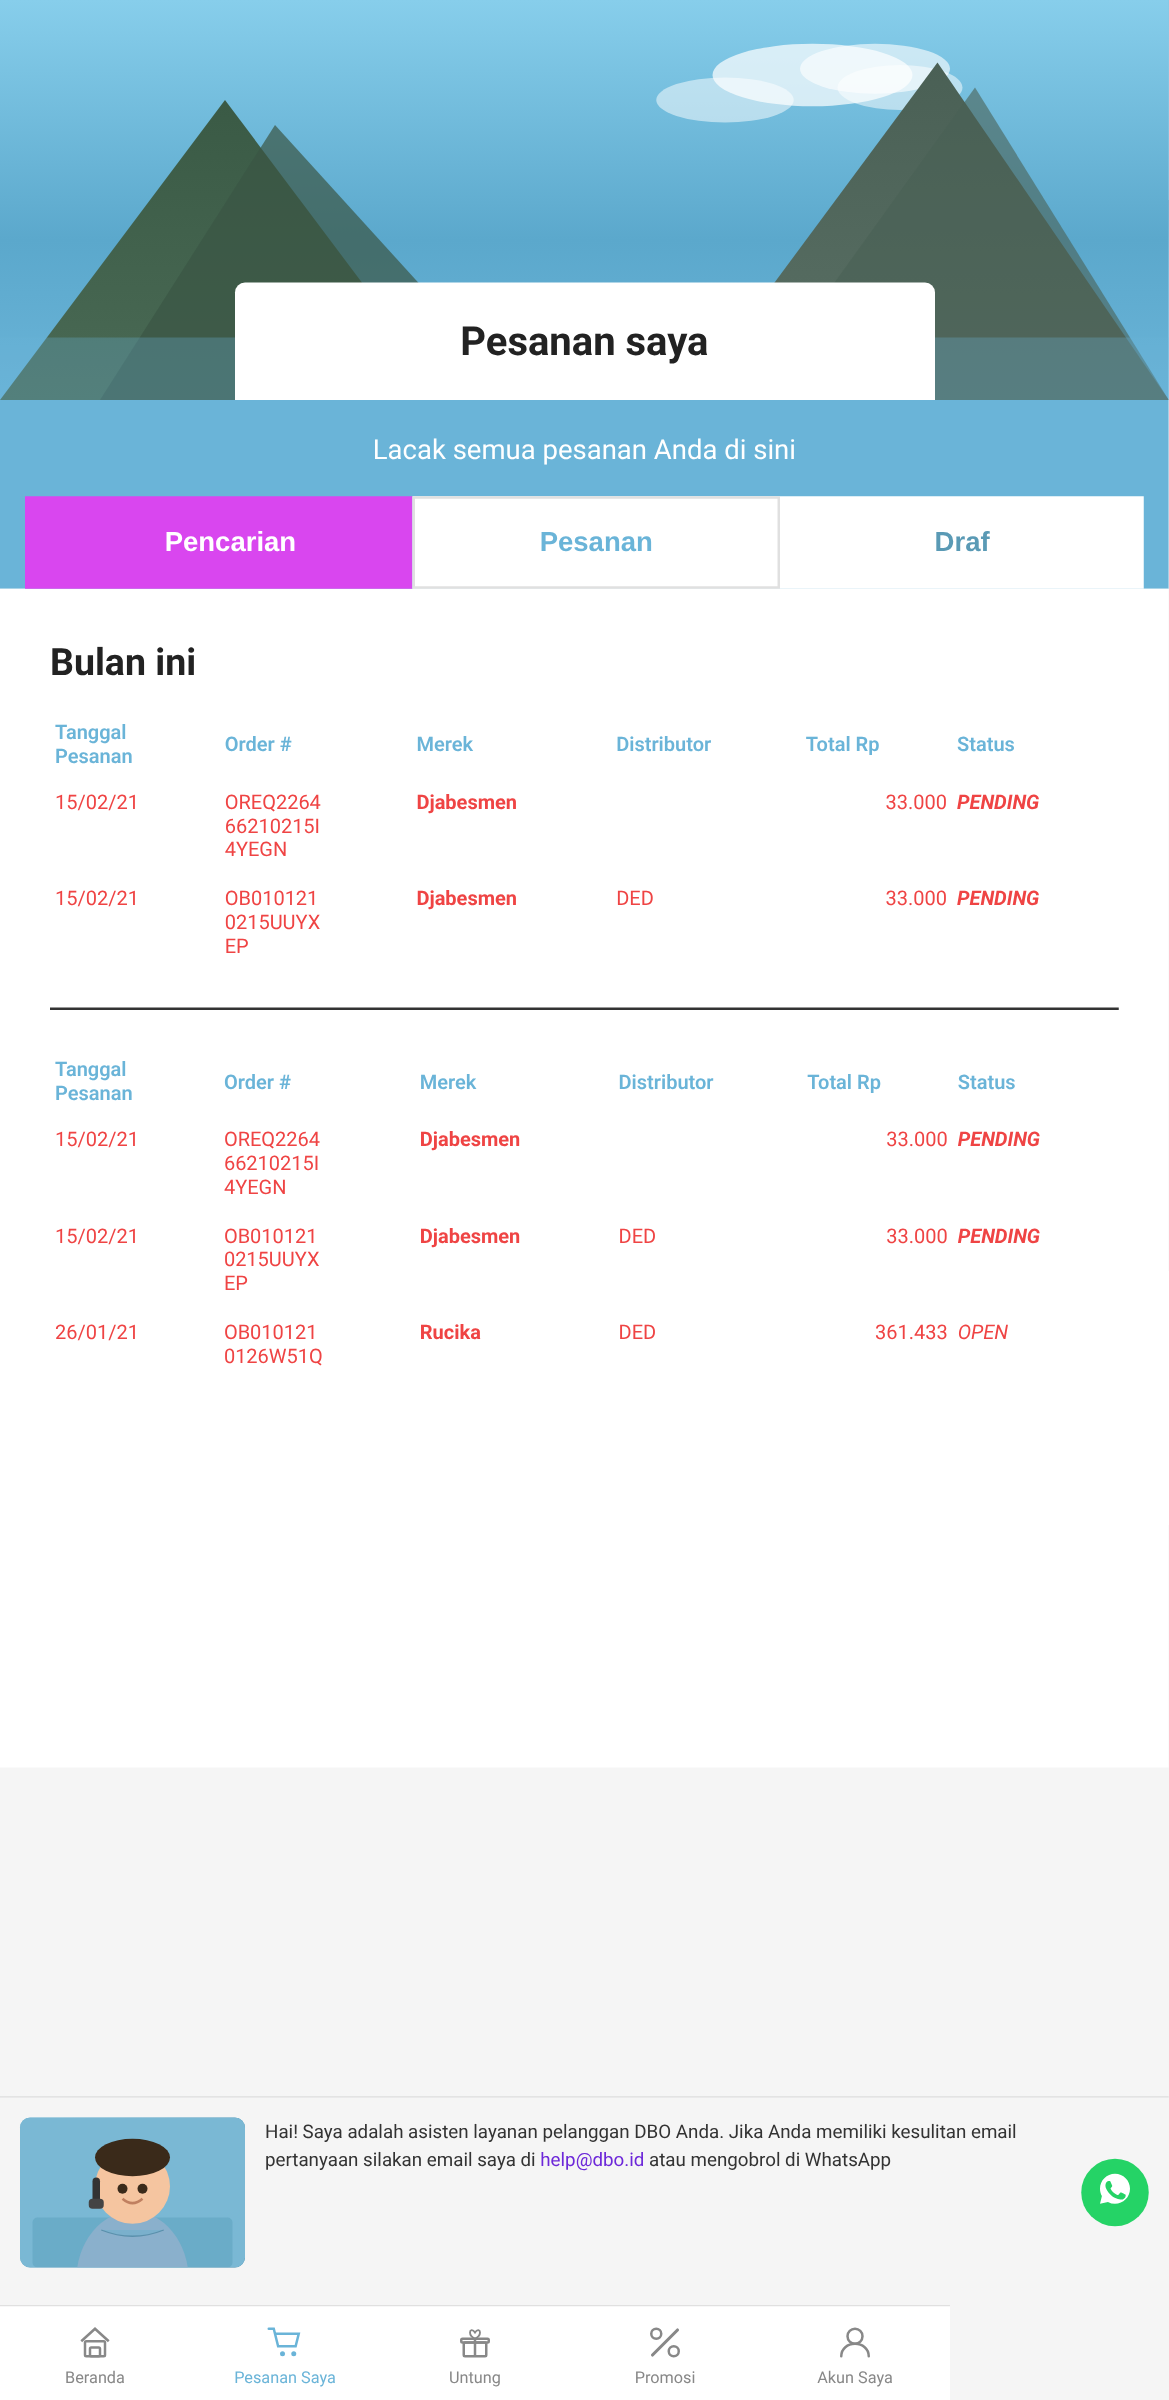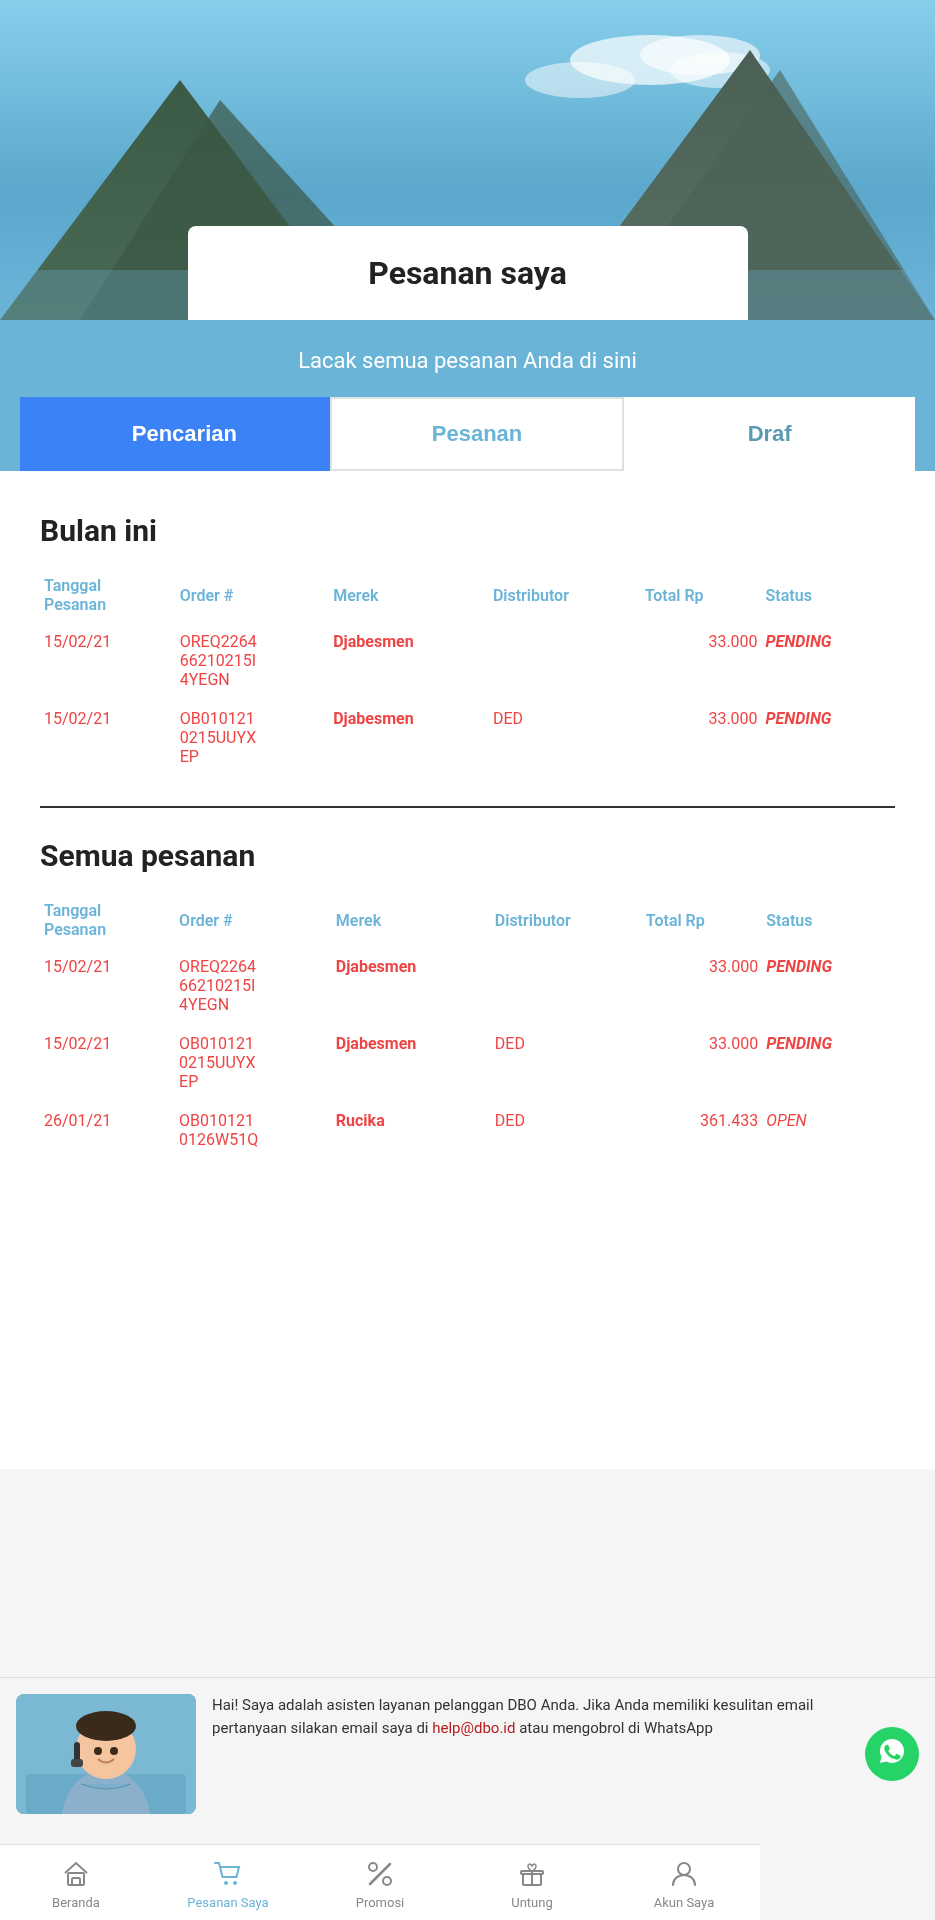--- a/index.html
+++ b/index.html
@@ -78,21 +78,21 @@
       flex: 1;
       padding: 22px 10px;
       text-align: center;
       font-size: 22px;
       font-weight: 600;
       cursor: pointer;
       border: none;
       outline: none;
     }
     .tab-pencarian {
-      background: #3b82f6;
+      background: #d946ef;
       color: white;
       padding-left: 29px;
     }
     .tab-pesanan {
       background: white;
       color: #6ab4d8;
       border: 2px solid #e0e0e0;
     }
     .tab-draf {
       background: #ffffff;
@@ -176,21 +176,21 @@
       position: relative;
     }
 
     .chat-text {
       flex: 1;
       font-size: 15px;
       color: #333;
       line-height: 1.5;
     }
     .chat-text a {
-      color: #b91c1c;
+      color: #6d28d9;
       text-decoration: none;
     }
     .whatsapp-btn {
       width: 54px;
       height: 54px;
       background: #25d366;
       border-radius: 50%;
       display: flex;
       align-items: center;
       justify-content: center;
@@ -324,21 +324,20 @@
           <td style="text-align:right;">33.000</td>
           <td class="status-pending">PENDING</td>
         </tr>
       </tbody>
     </table>
   </div>
 
   <hr class="divider">
 
   <div>
-    <h2 class="section-title">Semua pesanan</h2>
     <table class="order-table">
       <thead>
         <tr>
           <th>Tanggal<br>Pesanan</th>
           <th>Order #</th>
           <th>Merek</th>
           <th>Distributor</th>
           <th>Total Rp</th>
           <th>Status</th>
         </tr>
@@ -428,35 +427,35 @@
   <div class="nav-item">
     <svg class="nav-svg" viewBox="0 0 30 30" fill="none">
       <path d="M2 4h4l3.5 14h14l2.5-10H8" stroke="#6ab4d8" stroke-width="2" fill="none" stroke-linecap="round"></path>
       <circle cx="13" cy="24" r="2" fill="#6ab4d8"></circle>
       <circle cx="22" cy="24" r="2" fill="#6ab4d8"></circle>
     </svg>
     <span class="nav-label active">Pesanan Saya</span>
   </div>
   <div class="nav-item">
     <svg class="nav-svg" viewBox="0 0 30 30" fill="none">
-      <path d="M5 25 L25 5" stroke="#888" stroke-width="2.5" stroke-linecap="round"></path>
-      <circle cx="8" cy="8" r="4" stroke="#888" stroke-width="2" fill="none"></circle>
-      <circle cx="22" cy="22" r="4" stroke="#888" stroke-width="2" fill="none"></circle>
-    </svg>
-    <span class="nav-label">Promosi</span>
-  </div>
-  <div class="nav-item">
-    <svg class="nav-svg" viewBox="0 0 30 30" fill="none">
       <rect x="4" y="12" width="22" height="3" rx="1" stroke="#888" stroke-width="2" fill="none"></rect>
       <rect x="6" y="15" width="18" height="11" rx="1" stroke="#888" stroke-width="2" fill="none"></rect>
       <path d="M15 12 V26" stroke="#888" stroke-width="2"></path>
       <path d="M15 12 C15 12 11 10 11 7 C11 5 13 4 15 7 C17 4 19 5 19 7 C19 10 15 12 15 12Z" stroke="#888" stroke-width="1.5" fill="none"></path>
     </svg>
     <span class="nav-label">Untung</span>
   </div>
   <div class="nav-item">
     <svg class="nav-svg" viewBox="0 0 30 30" fill="none">
+      <path d="M5 25 L25 5" stroke="#888" stroke-width="2.5" stroke-linecap="round"></path>
+      <circle cx="8" cy="8" r="4" stroke="#888" stroke-width="2" fill="none"></circle>
+      <circle cx="22" cy="22" r="4" stroke="#888" stroke-width="2" fill="none"></circle>
+    </svg>
+    <span class="nav-label">Promosi</span>
+  </div>
+  <div class="nav-item">
+    <svg class="nav-svg" viewBox="0 0 30 30" fill="none">
       <circle cx="15" cy="10" r="6" stroke="#888" stroke-width="2" fill="none"></circle>
       <path d="M4 26c0-6 5-10 11-10s11 4 11 10" stroke="#888" stroke-width="2" fill="none" stroke-linecap="round"></path>
     </svg>
     <span class="nav-label">Akun Saya</span>
   </div>
 </nav>
 
 </body></html>

